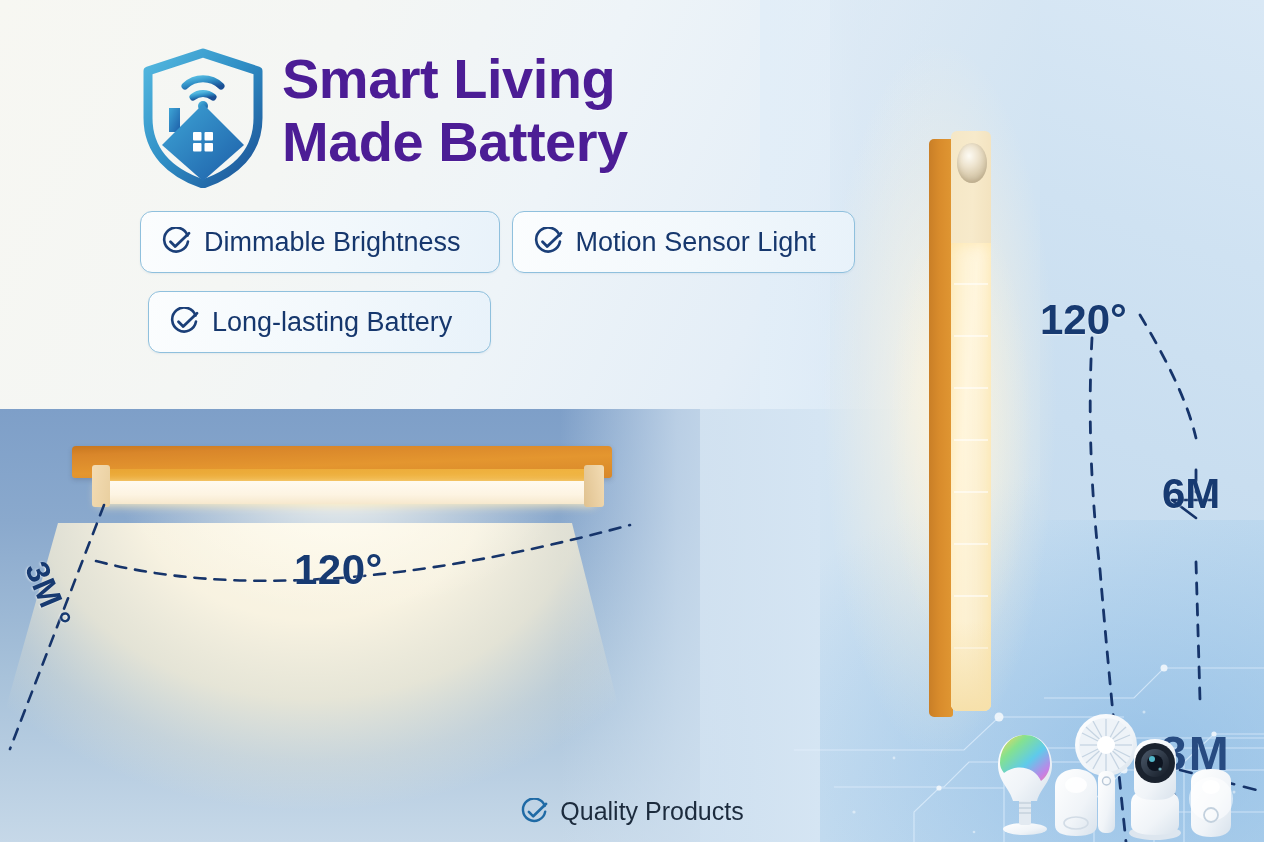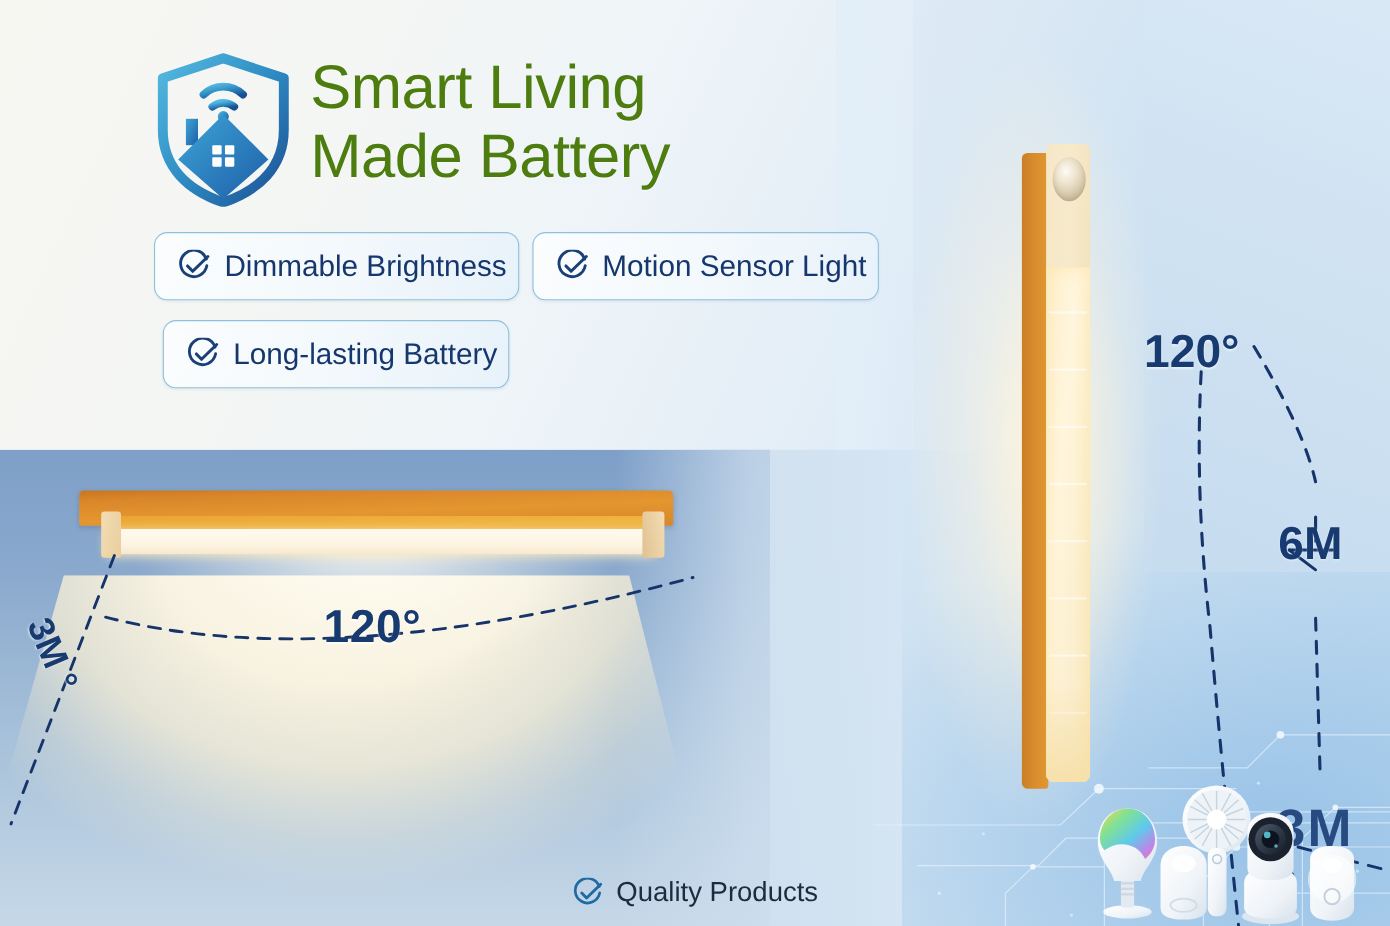--- a/index.html
+++ b/index.html
@@ -75,43 +75,43 @@
   
   .logo {
     position: absolute;
     left: 140px; top: 48px;
     width: 126px; height: 140px;
   }
   .headline {
     position: absolute;
     left: 282px; top: 48px;
     width: 520px;
-    color: #4d7c0f;
+    color: #4c1d95;
     font-size: 56px;
-    font-weight: normal;
+    font-weight: bold;
     line-height: 1.12;
     letter-spacing: -0.5px;
     text-shadow: 0 1px 1px rgba(255,255,255,0.6);
   }
   .headline .ln { display: block; white-space: nowrap; }
 
   
   .pill-row {
     position: absolute;
     display: flex;
     gap: 12px;
   }
   .pills-1 { left: 140px; top: 211px; }
   .pills-2 { left: 148px; top: 291px; }
   .pill {
     display: flex;
     align-items: center;
     gap: 13px;
     height: 62px;
-    padding: 0 10px 0 20px;
+    padding: 0 38px 0 20px;
     border: 1.6px solid #8fc0dd;
     border-radius: 12px;
     background: linear-gradient(100deg, #fbfdfe 0%, #f2f8fc 55%, #e8f2fa 100%);
     box-sizing: border-box;
     box-shadow: 0 1px 2px rgba(90,130,170,0.10);
   }
   .pill-label {
     color: #16376d;
     font-size: 27px;
     font-weight: 500;

